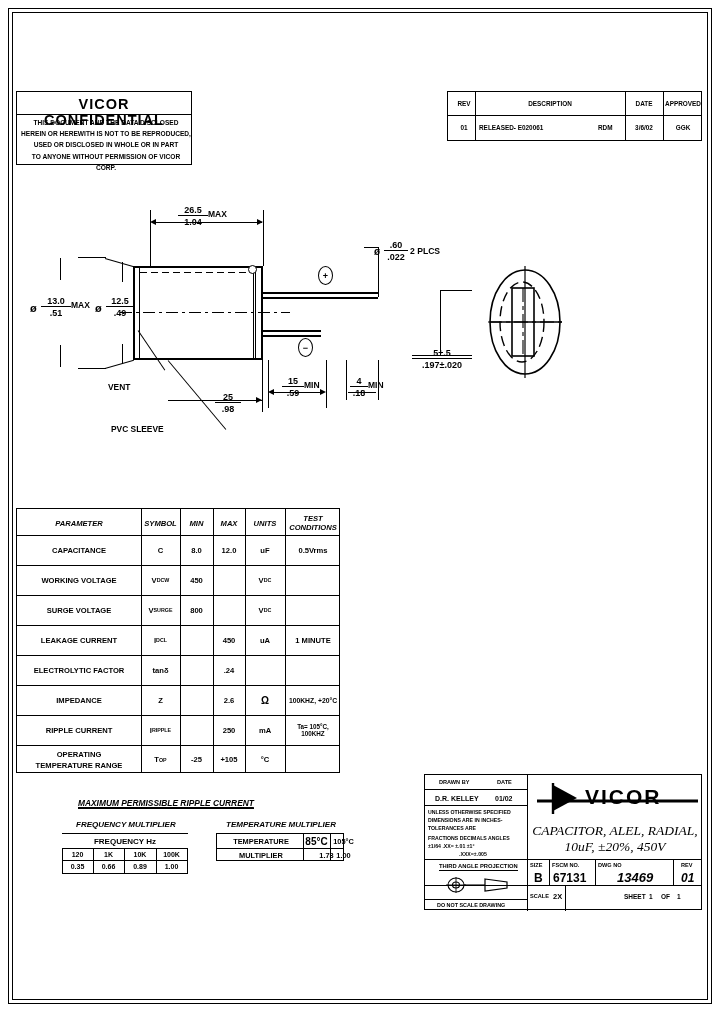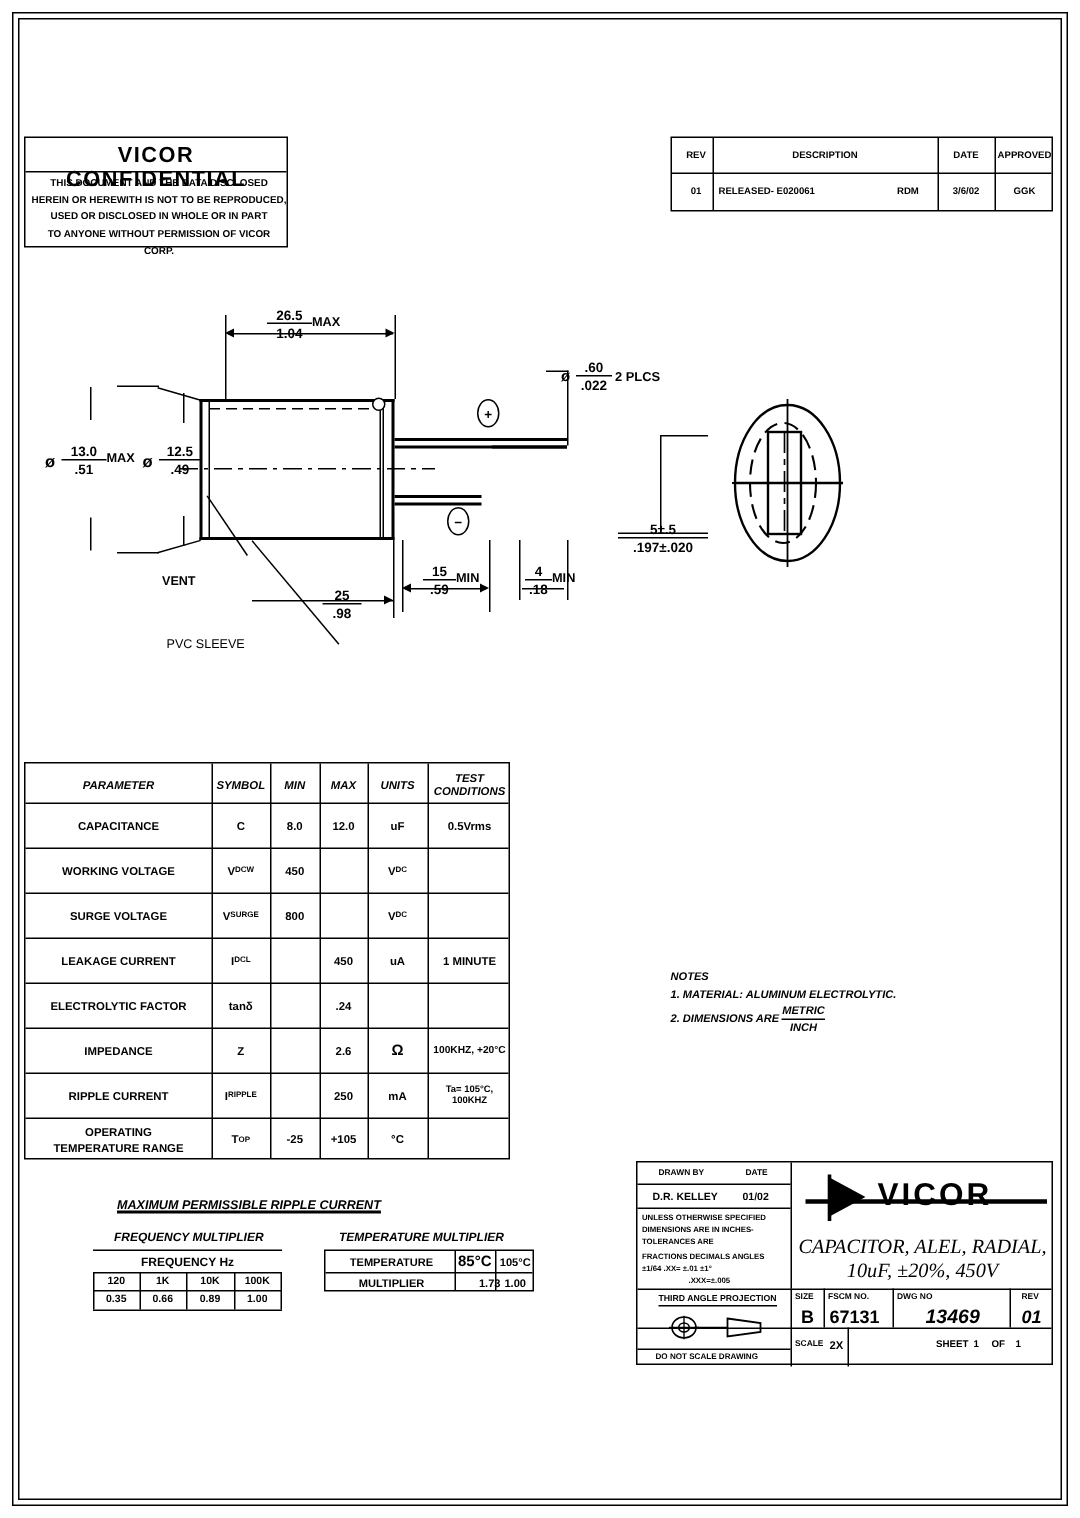--- a/index.html
+++ b/index.html
@@ -209,21 +209,21 @@
   <div class="arrowline" style="left:348px;top:392px;width:28px;"></div>
   <div class="frac" style="left:350px;top:376px;width:18px;">
     <span class="num">4</span>
     <span class="den">.18</span>
     <span class="suf">MIN</span>
   </div>
 
   <div class="ln" style="left:138px;top:330px;width:48px;height:1.2px;transform:rotate(56deg);transform-origin:left center;"></div>
   <div class="tx" style="left:108px;top:383px;font-size:8.4px;font-weight:bold;">VENT</div>
   <div class="ln" style="left:168px;top:360px;width:90px;height:1.2px;transform:rotate(50deg);transform-origin:left center;"></div>
-  <div class="tx" style="left:111px;top:425px;font-size:8.4px;font-weight:normal;">PVC SLEEVE</div>
+  <div class="tx" style="left:111px;top:425px;font-size:8.4px;font-weight:bold;">PVC SLEEVE</div>
 
   <div>
     <svg width="120" height="130" style="position:absolute;left:470px;top:260px;">
       <ellipse cx="55" cy="62" rx="35" ry="52" fill="none" stroke="#000" stroke-width="1.6"></ellipse>
       <ellipse cx="52" cy="62" rx="22" ry="40" fill="none" stroke="#000" stroke-width="1.4" stroke-dasharray="10 5"></ellipse>
       <rect x="42" y="28" width="22" height="68" fill="none" stroke="#000" stroke-width="1.6"></rect>
       <line x1="20" y1="62" x2="92" y2="62" stroke="#000" stroke-width="1.6"></line>
       <line x1="55" y1="6" x2="55" y2="118" stroke="#000" stroke-width="1.2"></line>
       <line x1="18" y1="62" x2="95" y2="62" stroke="#000" stroke-width="1.2" stroke-dasharray="14 4 4 4"></line>
       <line x1="53" y1="28" x2="53" y2="96" stroke="#000" stroke-width="1.1" stroke-dasharray="14 4 4 4"></line>
@@ -332,31 +332,20 @@
     <div class="cell" style="left:124px;top:236px;width:39px;height:29px">
         <span>T</span>
         <sub>OP</sub>
       </div>
     <div class="cell" style="left:163px;top:236px;width:33px;height:29px">-25</div>
     <div class="cell" style="left:196px;top:236px;width:32px;height:29px">+105</div>
     <div class="cell" style="left:228px;top:236px;width:40px;height:29px">°C</div>
     <div class="cell" style="left:268px;top:236px;width:56px;height:29px"></div>
   </div>
 
-  <div class="notes">
-    <div>NOTES</div>
-    <div>1. MATERIAL: ALUMINUM ELECTROLYTIC.</div>
-    <div>
-      <span>2. DIMENSIONS ARE</span>
-      <span style="display:inline-block;text-align:center;line-height:10px;vertical-align:middle;">
-        <span style="display:block;border-bottom:1.1px solid #000;">METRIC</span>
-        <span style="display:block;">INCH</span>
-      </span>
-    </div>
-  </div>
 
   <div class="tx it" style="left:78px;top:799px;font-size:8.4px;font-weight:bold;
        border-bottom:1.2px solid #000;padding-bottom:1px;text-decoration:underline;">MAXIMUM PERMISSIBLE RIPPLE CURRENT</div>
 
   <div class="tx it" style="left:76px;top:821px;font-size:8px;font-weight:bold;">FREQUENCY MULTIPLIER</div>
 
   <div class="abs mini" id="freqtbl" style="left:62px;top:833px;width:126px;height:40px;
        border:1.2px solid #000;border-top:none;border-left:none;border-right:none;">
     <div class="h" style="top:0"></div>
     <div class="h" style="top:15px"></div>
@@ -372,21 +361,21 @@
     <div class="cell" style="left:62px;top:16px;width:32px;height:11px;font-size:7px">10K</div>
     <div class="cell" style="left:94px;top:16px;width:31px;height:11px;font-size:7px">100K</div>
     <div class="cell" style="left:0;top:28px;width:31px;height:11px;font-size:7px">0.35</div>
     <div class="cell" style="left:31px;top:28px;width:31px;height:11px;font-size:7px">0.66</div>
     <div class="cell" style="left:62px;top:28px;width:32px;height:11px;font-size:7px">0.89</div>
     <div class="cell" style="left:94px;top:28px;width:31px;height:11px;font-size:7px">1.00</div>
   </div>
 
   <div class="tx it" style="left:226px;top:821px;font-size:8px;font-weight:bold;">TEMPERATURE MULTIPLIER</div>
 
-  <div class="bx mini" style="left:216px;top:833px;width:140px;height:28px;">
+  <div class="bx mini" style="left:216px;top:833px;width:128px;height:28px;">
     <div class="h" style="top:14px"></div>
     <div class="v" style="left:86px"></div>
     <div class="v" style="left:113px"></div>
     <div class="cell" style="left:2px;top:0;width:84px;height:14px;font-size:7.4px">TEMPERATURE</div>
     <div class="cell" style="left:86px;top:0;width:27px;height:14px;font-size:10px">85°C</div>
     <div class="cell" style="left:113px;top:0;width:27px;height:14px;font-size:7.4px">105°C</div>
     <div class="cell" style="left:2px;top:14px;width:84px;height:14px;font-size:7.4px">MULTIPLIER</div>
     <div class="cell" style="left:96px;top:14px;width:27px;height:14px;font-size:7.4px">1.73</div>
     <div class="cell" style="left:113px;top:14px;width:27px;height:14px;font-size:7.4px">1.00</div>
   </div>

